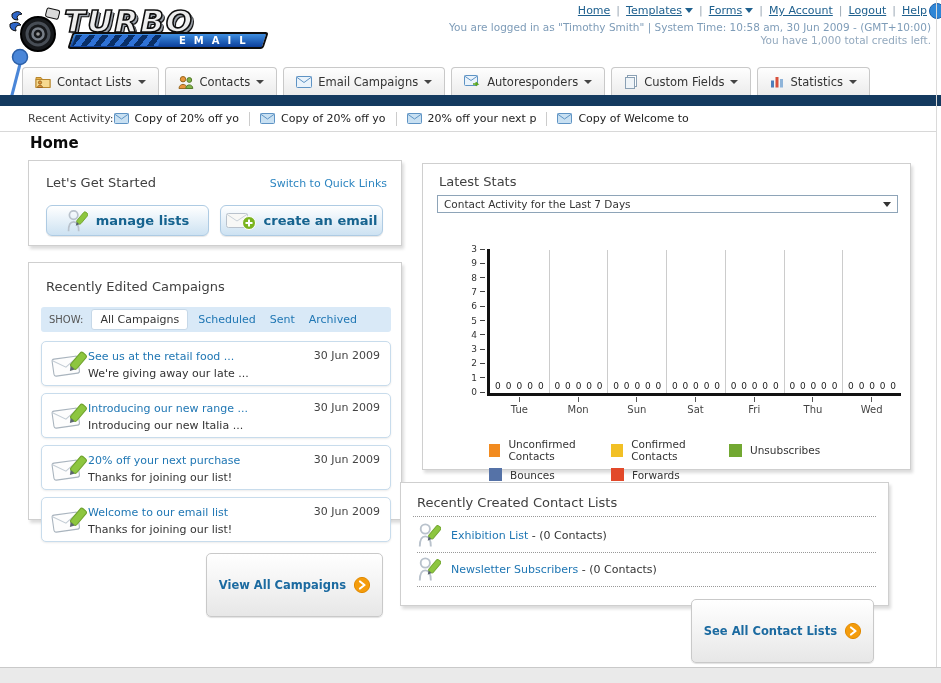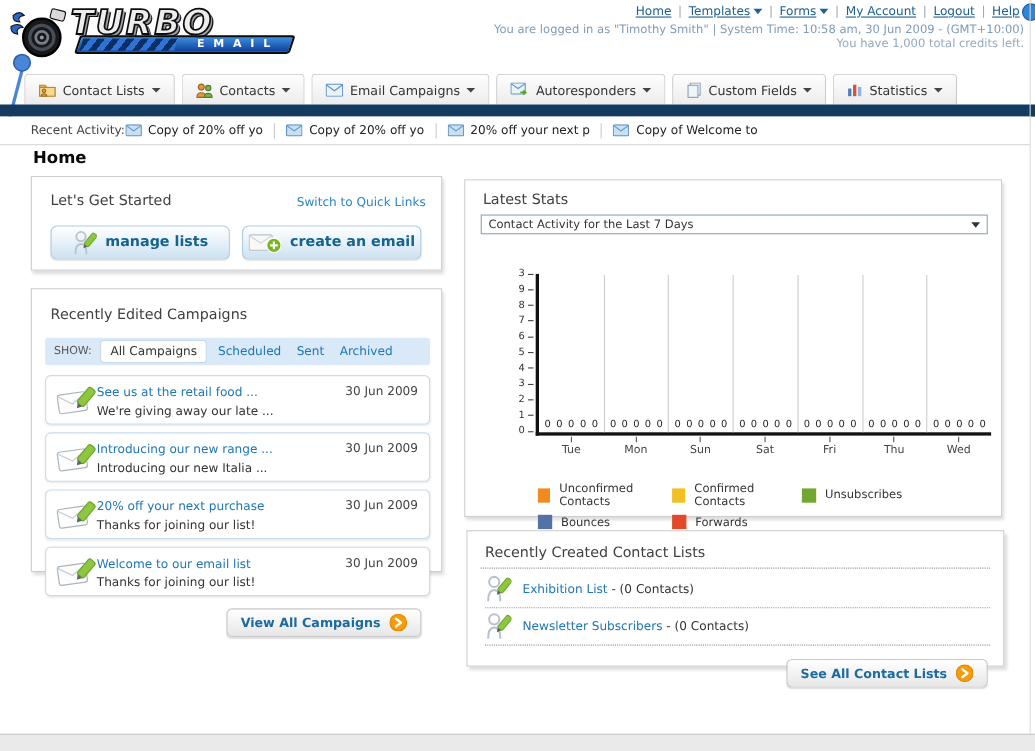--- a/index.html
+++ b/index.html
@@ -72,21 +72,21 @@
   .show-label { color:#555; font-size:10px; margin-right:8px; }
   .filter { color:#2077B4; margin-right:14px; cursor:pointer; }
   .filter.active { background:#fff; color:#333; padding:3px 8px; border-radius:3px; margin-right:10px; border:1px solid #C6D8E8; }
   .camp-card { position:absolute; left:12px; width:350px; height:45px; border:1px solid #C8DCEC; border-radius:5px;
     background:#fff; box-shadow:0 1px 2px rgba(0,0,0,0.08); display:flex; align-items:center; padding:2px 8px; cursor:pointer; }
   .camp-icon { flex:0 0 38px; }
   .camp-text { flex:1; line-height:15px; }
   .camp-title { font-size:11px; color:#2077B4; }
   .camp-sub { font-size:11px; color:#333; }
   .camp-date { position:absolute; right:10px; top:7px; font-size:11px; color:#444; }
-  .view-btn { position:absolute; display:inline-flex; align-items:center; gap:8px; padding:4px 12px; cursor:pointer;
+  .view-btn { position:absolute; display:inline-flex; align-items:center; gap:8px; padding:23px 12px; cursor:pointer;
     border:1px solid #C9C9C9; border-radius:5px; background:linear-gradient(#FFFFFF,#E7E7E7);
     font-weight:bold; font-size:11.5px; color:#1B6AA0; box-shadow:0 1px 1px rgba(0,0,0,0.12); }
   .vb-campaigns { right:18px; top:290px; }
 
   
   .p-stats { left:422px; top:163px; width:489px; height:307px; }
   .st-title { position:absolute; left:16px; top:10px; }
   .stats-select { position:absolute; left:14px; top:31px; width:461px; height:18px; border:1px solid #8EA4B8; background:#fff;
     display:flex; align-items:center; font-size:10.5px; color:#333; padding:0 6px; cursor:pointer; }
   .stats-select .sel-arrow { margin-left:auto; width:0; height:0; border-left:4px solid transparent; border-right:4px solid transparent; border-top:5px solid #333; }
@@ -102,21 +102,21 @@
   .cg-values { position:absolute; left:0; right:0; bottom:2px; display:flex; justify-content:space-evenly; font-size:9px; color:#222; }
   .chart-x-labels { position:absolute; left:67px; top:233px; width:411px; display:flex; }
   .xcell { flex:1; text-align:center; }
   .xcell .day-tick { width:1px; height:5px; background:#555; margin:0 auto 2px auto; }
   .xcell .day-label { font-size:10px; color:#444; }
   .chart-legend { position:absolute; left:66px; top:262px; width:410px; display:grid; grid-template-columns:122px 118px auto; row-gap:6px;margin-top:12px; }
   .legend-item { display:flex; align-items:center; gap:8px; font-size:10.5px; color:#333; }
   .legend-swatch { width:13px; height:13px; display:inline-block; }
 
   
-  .p-contactlists { left:424px; top:482px; width:489px; height:124px; }
+  .p-contactlists { left:400px; top:482px; width:489px; height:124px; }
   .cl-title { position:absolute; left:16px; top:12px; }
   .cl-rule { position:absolute; left:12px; right:12px; top:33px; border-bottom:1px dotted #999; }
   .cl-item { position:absolute; left:16px; right:12px; height:34px; display:flex; align-items:center; gap:10px;
     border-bottom:1px dotted #999; font-size:11px; cursor:pointer; }
   .cl-link { color:#2077B4; }
   .cl-suffix { color:#333; }
   .vb-lists { right:14px; top:116px; }
 
   a, .link { cursor:pointer; }
 </style>

